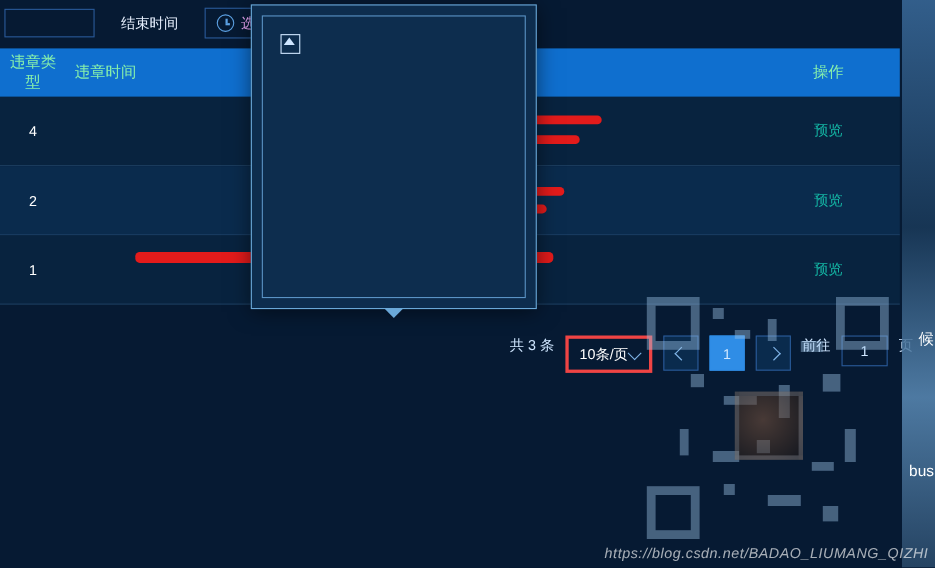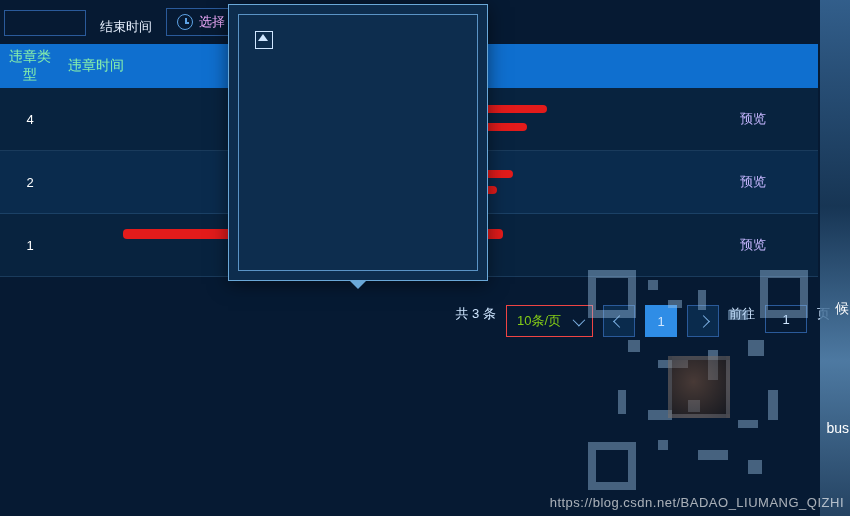--- a/index.html
+++ b/index.html
@@ -1,62 +1,62 @@
 <!DOCTYPE html>
 <html><head>
 <meta charset="utf-8">
 <style>
   html,body{margin:0;padding:0;width:850px;height:516px;background:#061a33;font-family:"Microsoft YaHei",Arial,sans-serif;color:#fff;overflow:hidden;position:relative}
-  .top-bar{display:flex;align-items:flex-end;gap:12px;padding:6px 4px 8px 4px}
+  .top-bar{display:flex;align-items:center;gap:22px;padding:6px 4px 8px 4px}
   .tb-box{border:1px solid #2a5a9a;color:#cfe6ff;font-size:13px;padding:4px 10px;background:transparent}
   .tb-label{font-size:13px;color:#e8f1ff;padding:0 2px}
   .tb-time{display:flex;align-items:center;gap:6px;border:1px solid #2a5a9a;padding:4px 10px;font-size:13px;color:#f0abfc}
   .tb-btn{padding:5px 22px;font-size:13px;color:#fff;border:none}
   .tb-btn.primary{background:#2476d6}
   .tb-btn.ghost{background:transparent;border:1px solid #2a5a9a;color:#cfe6ff}
   .clock{width:14px;height:14px;border:1.5px solid #5da2e4;border-radius:50%;position:relative}
   .clock:before{content:"";position:absolute;left:50%;top:50%;width:4px;height:1.5px;background:#5da2e4;transform-origin:left center}
   .clock:after{content:"";position:absolute;left:50%;top:50%;width:1.5px;height:4px;background:#5da2e4;transform-origin:center bottom;transform:translateY(-100%)}
 
   .table{width:818px}
   .thead{display:flex;background:#0f6fcf;color:#86efac;font-size:14px;height:44px;align-items:center}
   .th,.td{box-sizing:border-box;padding:0 8px}
   .c1{width:60px;text-align:center}
   .c2{width:170px;}
   .c3{flex:1;text-align:center}
   .c4{width:130px;text-align:center}
   .trow{display:flex;align-items:center;height:62px;border-bottom:1px solid rgba(80,130,180,0.25);font-size:13px}
   .trow:nth-child(odd){background:#08233f}
   .trow:nth-child(even){background:#0a2b4d}
-  .preview{color:#c4b5fd}
+  .preview{color:#14b8a6}
   .redact{position:relative;height:40px}
   .redline{position:absolute;height:8px;background:#e31b1b;border-radius:4px}
   .filetext{position:absolute;color:#e8f1ff;font-size:13px;white-space:nowrap;left:50%;transform:translateX(-50%)}
 
   .pager{display:flex;justify-content:flex-end;gap:10px;padding:28px 20px 0 0;font-size:13px;color:#cfe6ff}
-  .pg-sel{display:flex;align-items:center;gap:12px;border:1px solid #ef4444;padding:5px 10px;color:#84cc16}
+  .pg-sel{display:flex;align-items:center;border:3px solid #ef4444;padding:5px 10px;color:#ffffff}
   .chev{width:8px;height:8px;border-right:1.5px solid #7fb3e6;border-bottom:1.5px solid #7fb3e6;display:inline-block}
   .chev.down{transform:rotate(45deg) translateY(-2px)}
   .chev.left{transform:rotate(135deg)}
   .chev.right{transform:rotate(-45deg)}
   .pg-btn{width:30px;height:30px;border:1px solid #2a5a9a;display:flex;align-items:center;justify-content:center;background:#0a2b4d}
   .pg-btn.cur{background:#2f8de6;border-color:#2f8de6}
   .pg-input{width:36px;height:24px;background:transparent;border:1px solid #2a5a9a;color:#cfe6ff;text-align:center;font-size:13px}
 
   .popover{position:absolute;left:228px;top:4px;width:258px;height:275px;background:#0d2d4e;border:1px solid #6aa8d8;box-shadow:0 3px 18px rgba(0,0,0,0.5)}
   .popover-inner{position:absolute;left:9px;top:9px;right:9px;bottom:9px;border:1px solid #5a93c5}
   .broken{position:absolute;left:16px;top:16px;width:16px;height:16px;border:1px solid #cfe6ff}
   .broken:before{content:"";position:absolute;left:2px;top:2px;width:0;height:0;border-left:5px solid transparent;border-right:5px solid transparent;border-bottom:7px solid #cfe6ff}
   .popover:after{content:"";position:absolute;left:50%;bottom:-9px;transform:translateX(-50%);width:0;height:0;border-left:9px solid transparent;border-right:9px solid transparent;border-top:9px solid #6aa8d8}
 
   .right-strip{position:absolute;right:0;top:0;width:30px;height:516px;background:linear-gradient(#3a6a9a,#1a3a5a 40%,#5a8ab5 70%,#2a4a6a);opacity:0.85}
   .right-txt{position:absolute;right:1px;color:#fff;font-size:14px}
   .qr{position:absolute;right:42px;top:270px;width:220px;height:220px;opacity:0.42}
   .qr .m{position:absolute;background:#9fc5e8}
-  .watermark{position:absolute;right:6px;bottom:6px;color:rgba(255,255,255,0.65);font-size:13px;letter-spacing:0.5px}
+  .watermark{position:absolute;right:6px;bottom:6px;color:rgba(255,255,255,0.65);font-size:13px;font-style:italic;letter-spacing:0.5px}
   .avatar{position:absolute;right:120px;top:356px;width:54px;height:54px;background:radial-gradient(circle at 40% 40%,#8a5a3a,#2a1a10);border:4px solid rgba(255,255,255,0.35);opacity:0.5}
 </style>
 </head>
 <body>
 
 <div class="top-bar">
   <div class="tb-box" style="width:60px;height:16px"></div>
   <span class="tb-label">结束时间</span>
   <div class="tb-time">
     <span class="clock"></span>
@@ -64,20 +64,21 @@
   </div>
   <button class="tb-btn primary" style="width:80px;height:28px"></button>
   <button class="tb-btn ghost">重置</button>
 </div>
 
 <div class="table">
   <div class="thead">
     <div class="th c1">违章类型</div>
     <div class="th c2">违章时间</div>
     <div class="th c3"></div>
+    <div class="th c4">操作</div>
   </div>
   <div>
     <div class="trow">
       <div class="td c1">4</div>
       <div class="td c3 redact">
         <span class="redline" style="left:52%;top:6px;width:160px"></span>
         <span class="redline" style="left:52%;top:24px;width:140px"></span>
       </div>
       <div class="td c4 preview">预览</div>
     </div>

